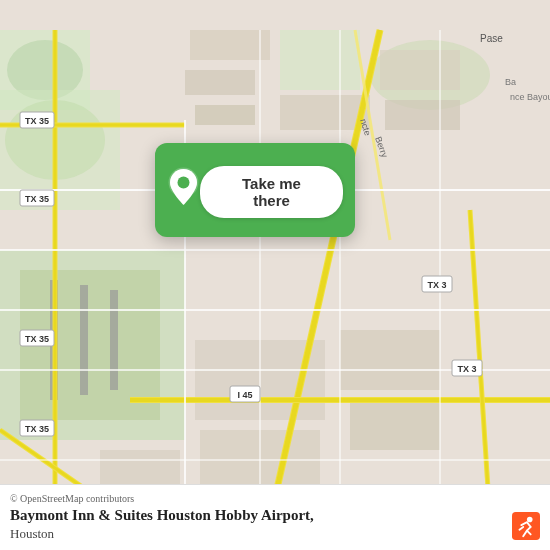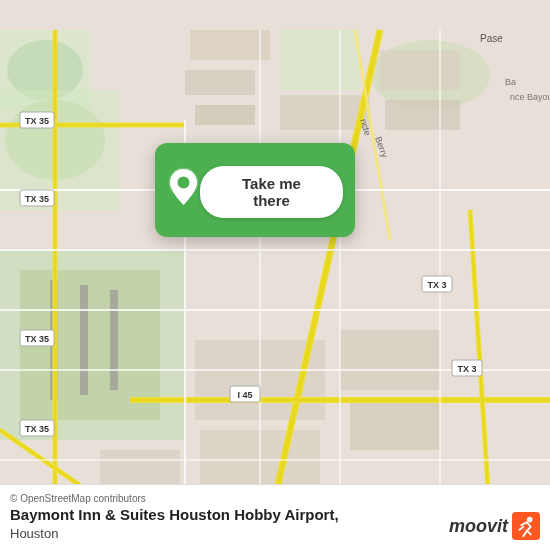--- a/index.html
+++ b/index.html
@@ -69,20 +69,21 @@
       position: absolute;
       bottom: 0;
       left: 0;
       width: 100%;
       background: white;
       padding: 8px 10px 8px 10px;
       border-top: 1px solid #ddd;
       z-index: 10;
       display: flex;
       flex-direction: column;
+      font-family: Liberation Serif, serif;
     }
 
     #copyright-text {
       font-size: 10px;
       color: #666;
       margin-bottom: 2px;
     }
 
     #location-name {
       font-size: 15px;
@@ -233,21 +234,20 @@
   <div id="info-bar">
     <span id="copyright-text">© OpenStreetMap contributors</span>
     <div style="display:flex; justify-content:space-between; ">
       <div>
         <span id="location-name">Baymont Inn &amp; Suites Houston Hobby Airport,</span>
         <br>
         <span id="location-city">Houston</span>
       </div>
 
       <div id="moovit-logo">
-        <span id="moovit-text" style="font-size:18px; font-weight:bold; color:#333; font-style:italic;">moovit</span>
 
         <svg id="moovit-icon" viewBox="0 0 30 30" xmlns="http://www.w3.org/2000/svg" style="margin-left:4px; width:28px; height:28px;">
           <rect width="30" height="30" rx="4" fill="#FF5722"></rect>
 
           <circle cx="19" cy="8" r="3" fill="white"></circle>
           <path d="M10 14 L16 11 L20 16 L16 20 L12 26" stroke="white" stroke-width="2" fill="none" stroke-linecap="round"></path>
           <path d="M16 20 L20 24" stroke="white" stroke-width="2" fill="none" stroke-linecap="round"></path>
           <path d="M12 16 L8 19" stroke="white" stroke-width="2" fill="none" stroke-linecap="round"></path>
         </svg>
       </div>

